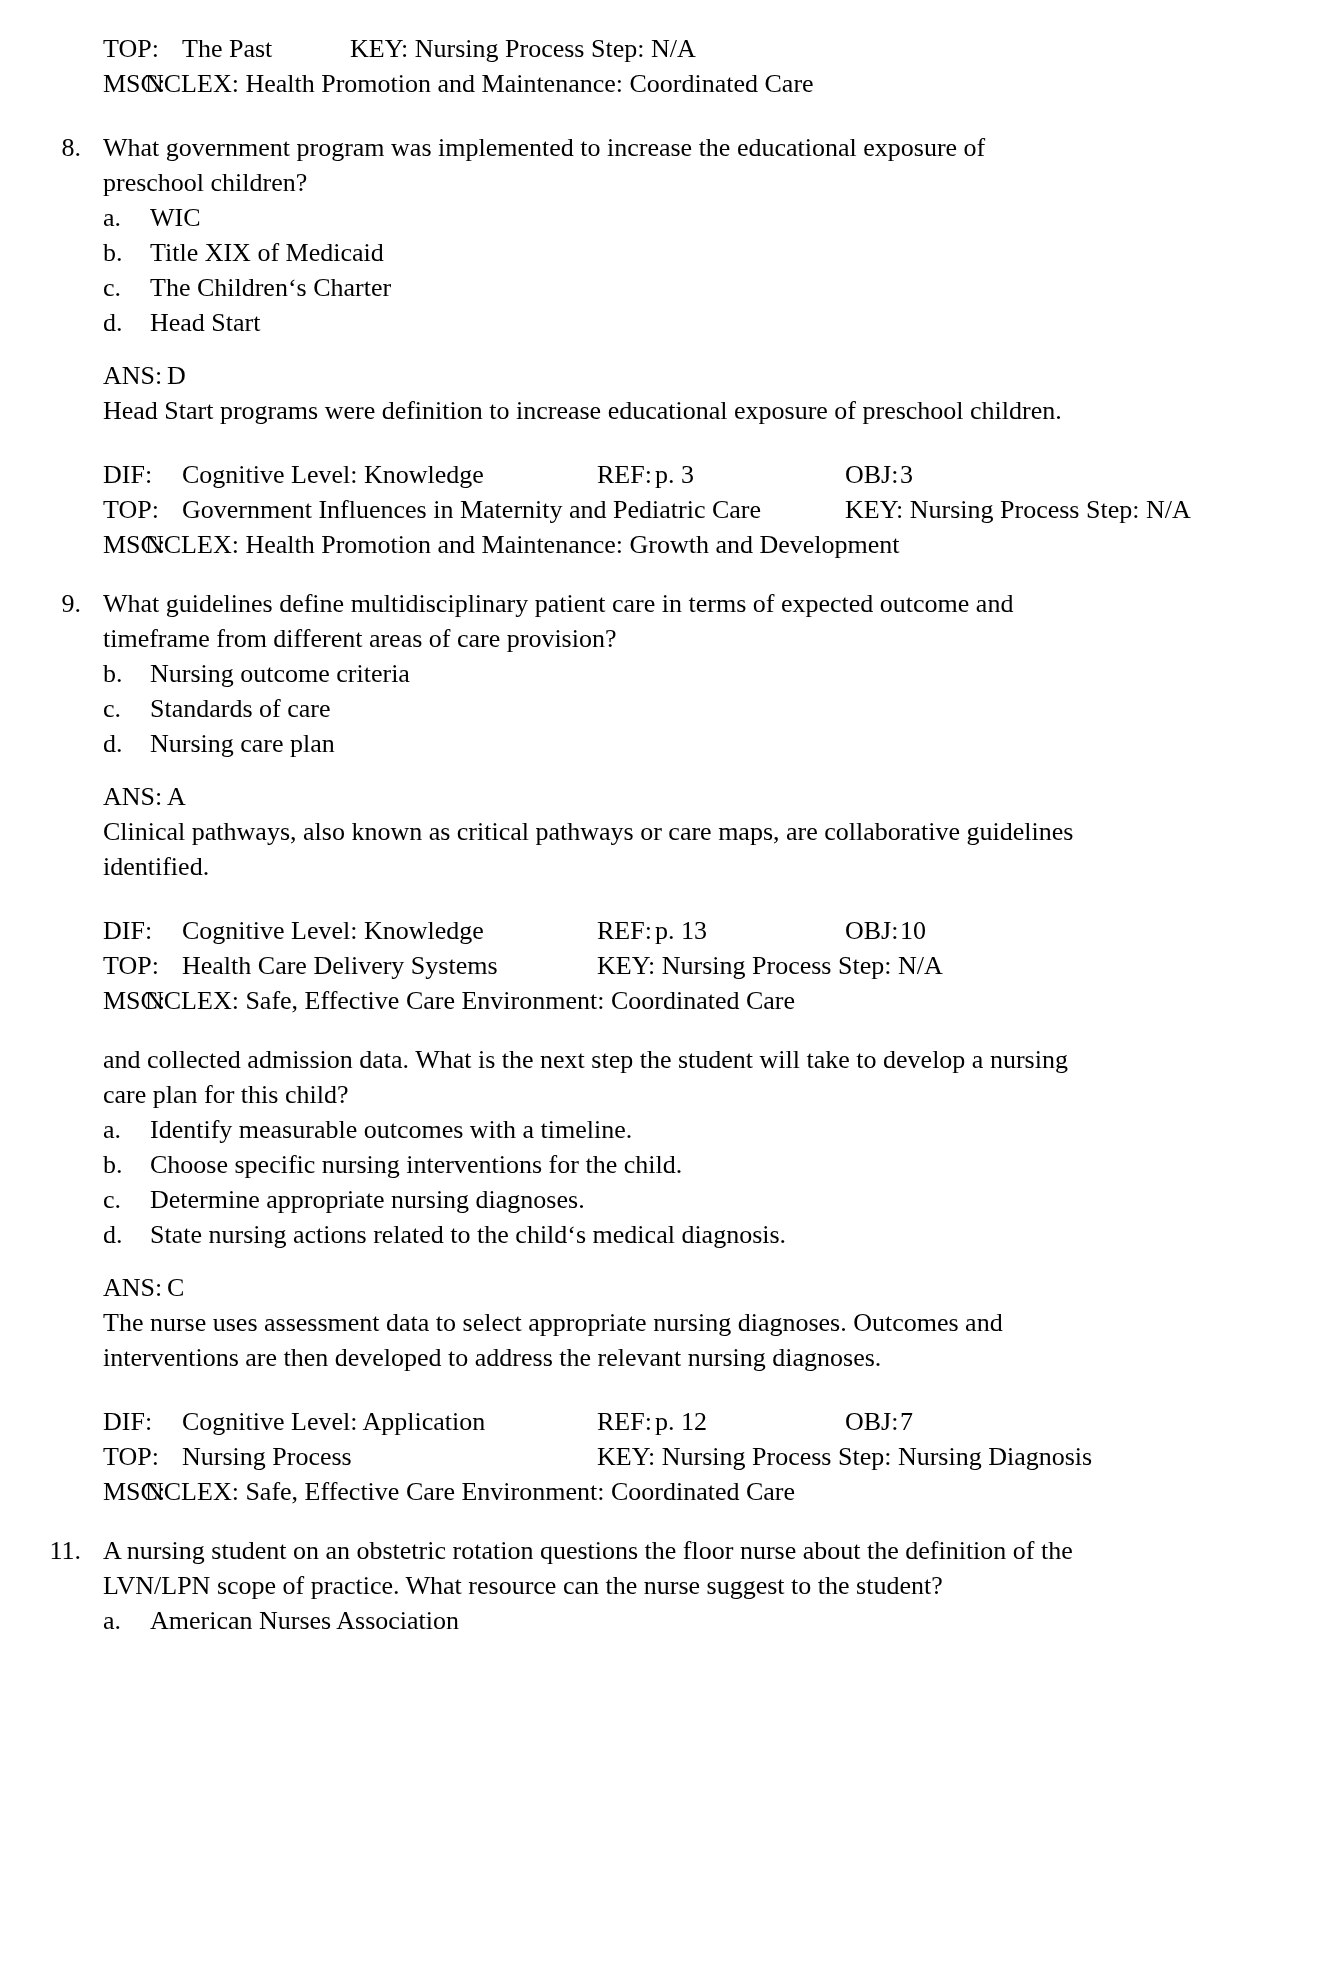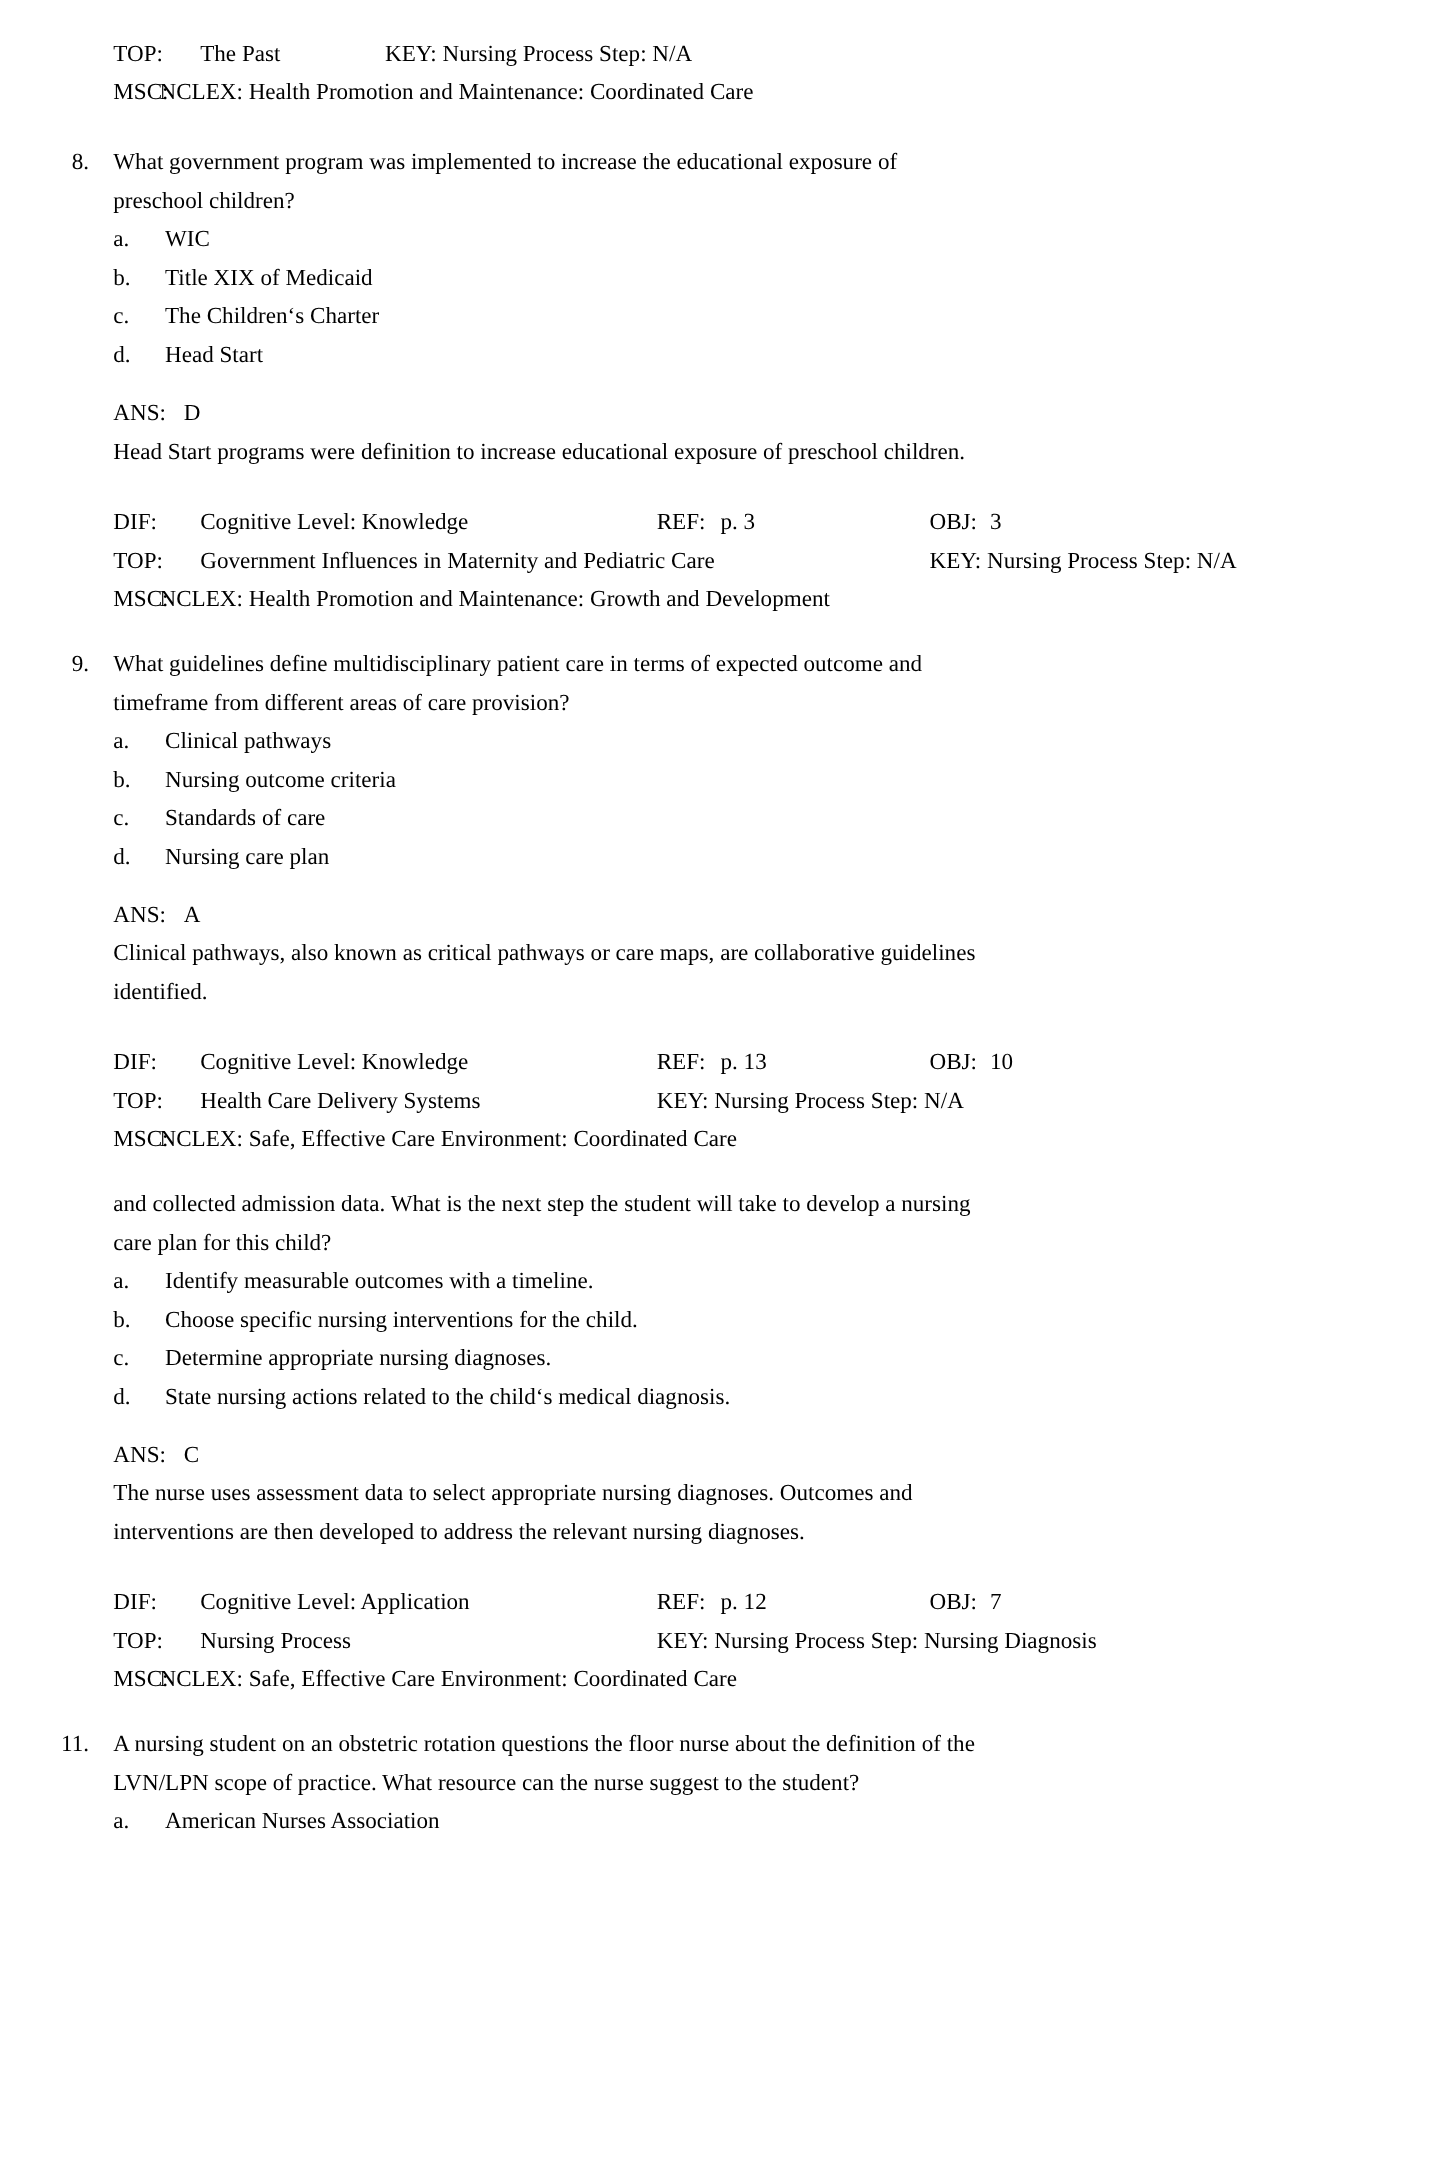--- a/index.html
+++ b/index.html
@@ -3,21 +3,21 @@
 <meta charset="utf-8">
 <style>
   html,body{margin:0;padding:0;background:#ffffff;}
   .page{
     position:relative;
     width:1320px;
     height:1981px;
     background:#ffffff;
     overflow:hidden;
     font-family:"Liberation Serif","DejaVu Serif",serif;
-    font-size:21px;
+    font-size:26px;
     line-height:35px;
     color:#000000;
   }
   .content{
     position:absolute;
     top:31px;
     left:103px;
     right:0;
   }
   .line{position:relative;white-space:nowrap;}
@@ -107,21 +107,20 @@
     </div>
 
     <div class="mt-q">
       <div class="line">
         <span class="qnum">9.</span>
         <span>What guidelines define multidisciplinary patient care in terms of expected outcome and</span>
       </div>
       <div class="line">
         <span>timeframe from different areas of care provision?</span>
       </div>
-      <div class="line"><span class="olt">a.</span><span>Clinical pathways</span></div>
       <div class="line"><span class="olt">b.</span><span>Nursing outcome criteria</span></div>
       <div class="line"><span class="olt">c.</span><span>Standards of care</span></div>
       <div class="line"><span class="olt">d.</span><span>Nursing care plan</span></div>
     </div>
 
     <div class="mt-ans">
       <div class="line">
         <span class="alab">ANS:</span><span>A</span>
       </div>
       <div class="line">Clinical pathways, also known as critical pathways or care maps, are collaborative guidelines</div>

